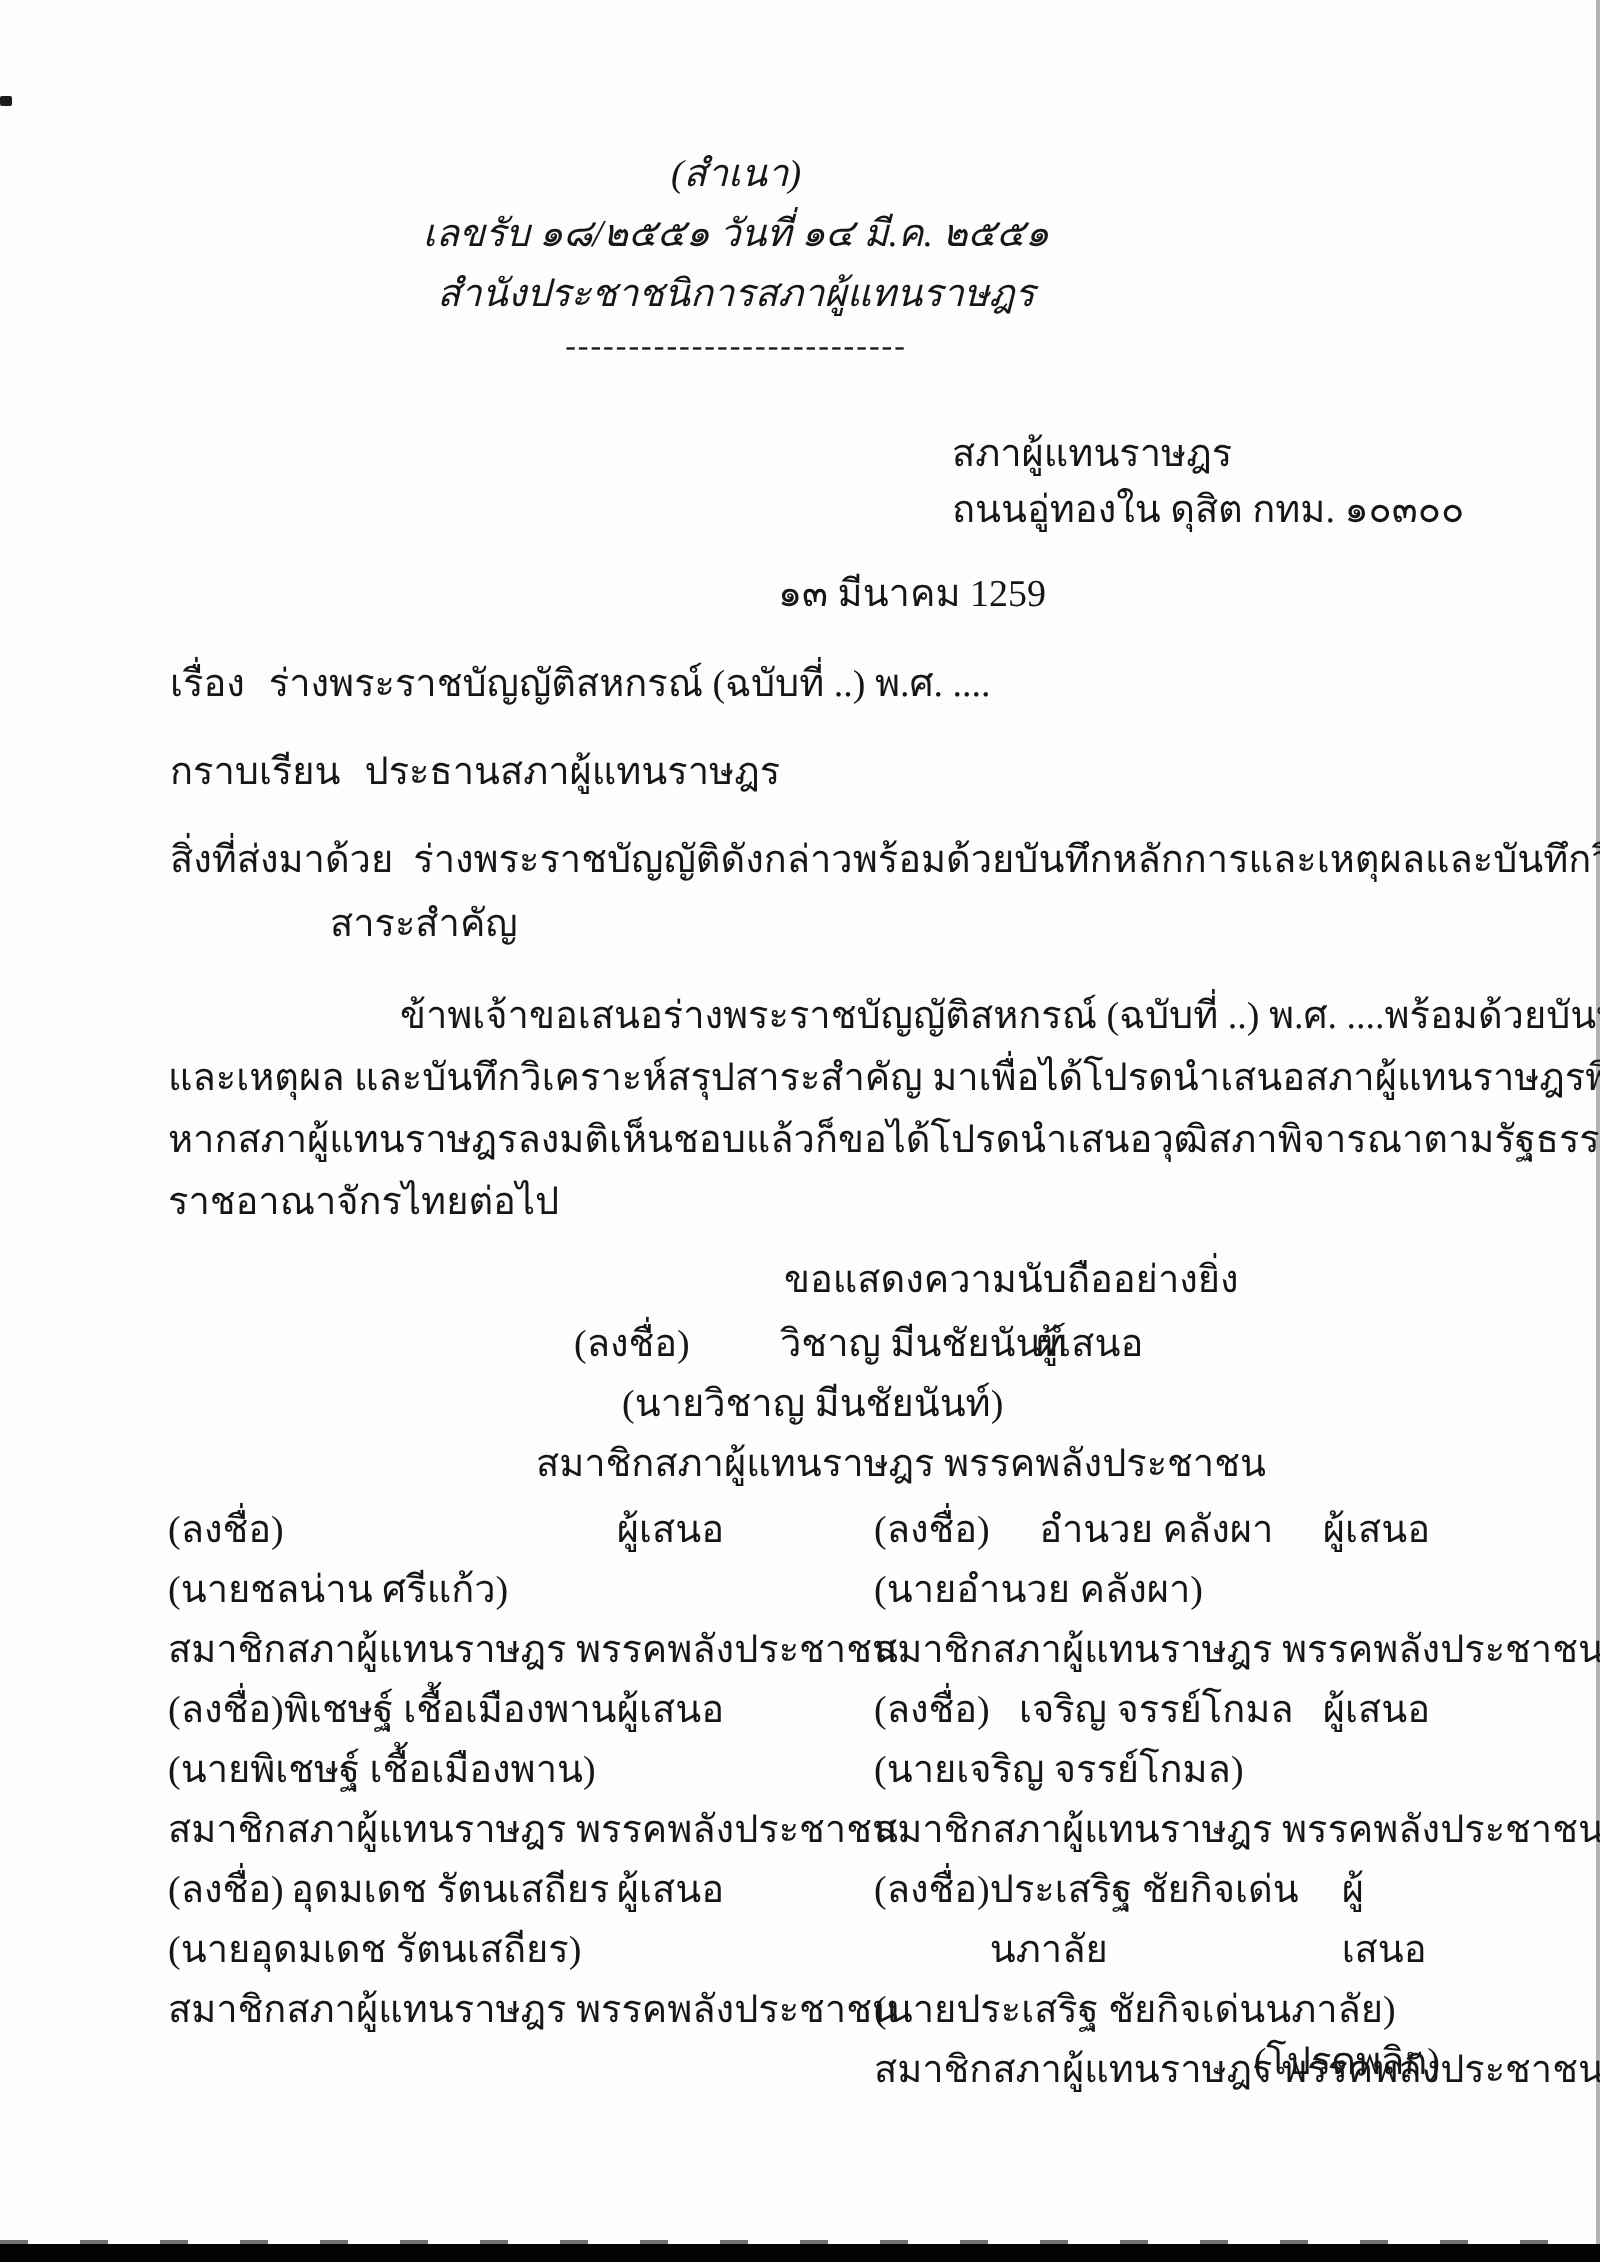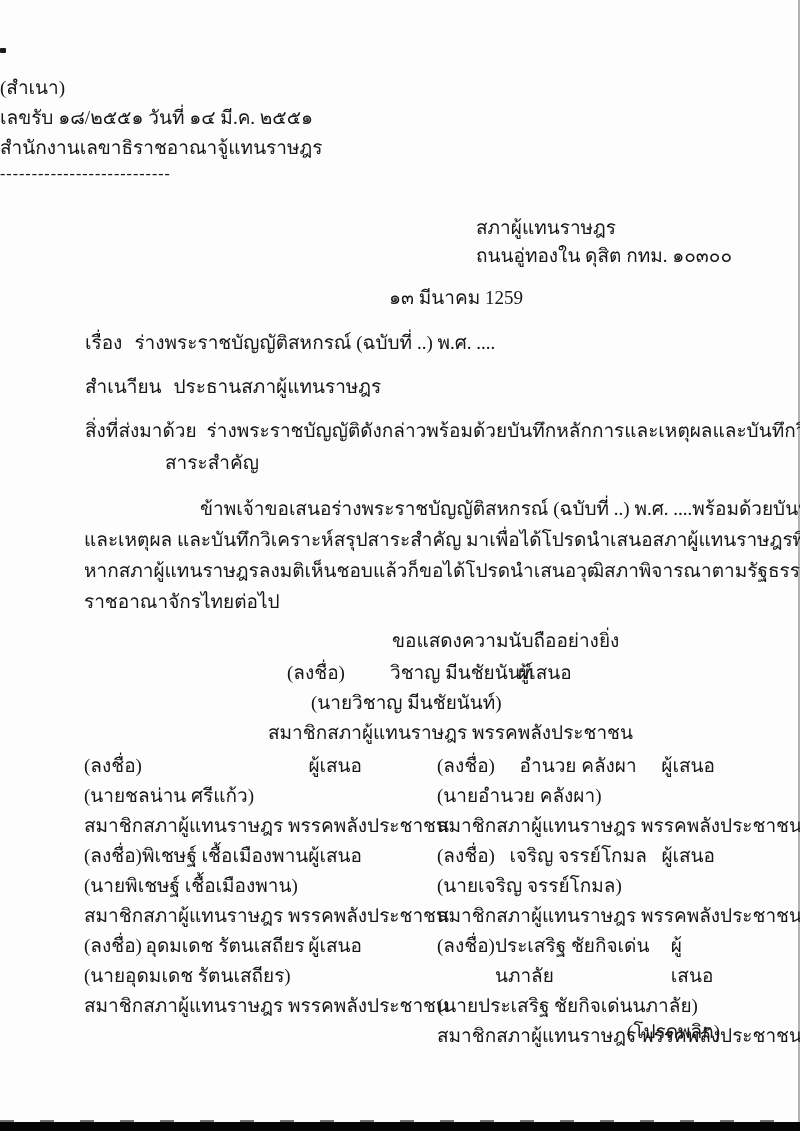--- a/index.html
+++ b/index.html
@@ -3,54 +3,54 @@
 <meta charset="utf-8">
 <style>
   html,body{margin:0;padding:0;}
   body{
     width:800px;height:1131px;position:relative;overflow:hidden;
     background:#fdfdfd;color:#161616;
     font-family:"Liberation Serif","DejaVu Serif",serif;
     font-size:19px;line-height:1.25;
   }
   .abs{position:absolute;white-space:nowrap;}
-  .center-line{left:0;width:736px;text-align:left;}
+  .center-line{left:0;width:736px;text-align:center;font-style:italic;}
   .divider{letter-spacing:1px;font-size:16px;}
   .label-gap{display:inline-block;}
   
   .sig-col{position:absolute;display:flex;flex-direction:column;}
   .sig-cell{height:90px;}
   .sig-cell .l1{display:flex;justify-content:space-between;align-items:baseline;width:278px;line-height:30px;}
   .sig-cell .l2{width:258px;text-align:left;line-height:30px;white-space:nowrap;}
   .sig-cell .l3{line-height:30px;white-space:nowrap;}
   
   .scan-bottom-bar{position:absolute;left:0;bottom:0;width:800px;height:9px;background:#040404;}
   .scan-bottom-noise{position:absolute;left:0;bottom:9px;width:800px;height:2px;
     background:repeating-linear-gradient(90deg,rgba(0,0,0,.55) 0 14px,rgba(0,0,0,0) 14px 40px);}
   .scan-right-edge{position:absolute;right:0;top:0;width:2px;height:1131px;background:rgba(40,40,40,.35);}
   .scan-left-mark{position:absolute;left:0;top:48px;width:6px;height:5px;background:#1c1c1c;border-radius:1px;}
 </style>
 </head>
 <body>
 
 <div class="abs center-line" style="top:76px">(สำเนา)</div>
 <div class="abs center-line" style="top:106px">เลขรับ ๑๘/๒๕๕๑ วันที่ ๑๔ มี.ค. ๒๕๕๑</div>
-<div class="abs center-line" style="top:136px">สำนักงานเลขาธิราชอาณาจู้แทนราษฎร</div>
+<div class="abs center-line" style="top:136px">สำนังประชาชนิการสภาผู้แทนราษฎร</div>
 <div class="abs center-line divider" style="top:164px">---------------------------</div>
 
 <div class="abs" style="left:476px;top:216px">สภาผู้แทนราษฎร</div>
 <div class="abs" style="left:476px;top:244px">ถนนอู่ทองใน ดุสิต กทม. ๑๐๓๐๐</div>
 <div class="abs" style="left:389px;top:286px">๑๓ มีนาคม 1259</div>
 
 <div class="abs" style="left:85px;top:331px">
   <span>เรื่อง</span><span class="label-gap" style="width:12px"></span><span>ร่างพระราชบัญญัติสหกรณ์ (ฉบับที่ ..) พ.ศ. ....</span>
 </div>
 
 <div class="abs" style="left:85px;top:375px">
-  <span>สำเนาียน</span><span class="label-gap" style="width:12px"></span><span>ประธานสภาผู้แทนราษฎร</span>
+  <span>กราบเรียน</span><span class="label-gap" style="width:12px"></span><span>ประธานสภาผู้แทนราษฎร</span>
 </div>
 
 <div class="abs" style="left:85px;top:419px">
   <span>สิ่งที่ส่งมาด้วย</span><span class="label-gap" style="width:10px"></span><span>ร่างพระราชบัญญัติดังกล่าวพร้อมด้วยบันทึกหลักการและเหตุผลและบันทึกวิเคราะห์สรุป</span>
 </div>
 <div class="abs" style="left:165px;top:451px">สาระสำคัญ</div>
 
 <div class="abs" style="left:200px;top:497px">ข้าพเจ้าขอเสนอร่างพระราชบัญญัติสหกรณ์ (ฉบับที่ ..) พ.ศ. ....พร้อมด้วยบันทึกหลักการ</div>
 <div class="abs" style="left:84px;top:528px">และเหตุผล และบันทึกวิเคราะห์สรุปสาระสำคัญ มาเพื่อได้โปรดนำเสนอสภาผู้แทนราษฎรพิจารณา และ</div>
 <div class="abs" style="left:84px;top:559px">หากสภาผู้แทนราษฎรลงมติเห็นชอบแล้วก็ขอได้โปรดนำเสนอวุฒิสภาพิจารณาตามรัฐธรรมนูญแห่ง</div>

